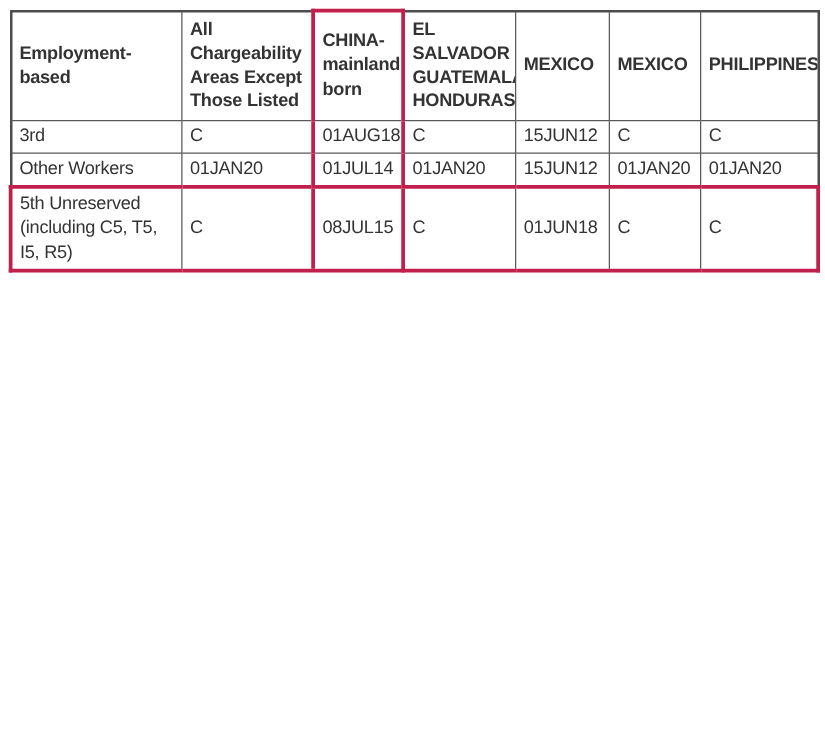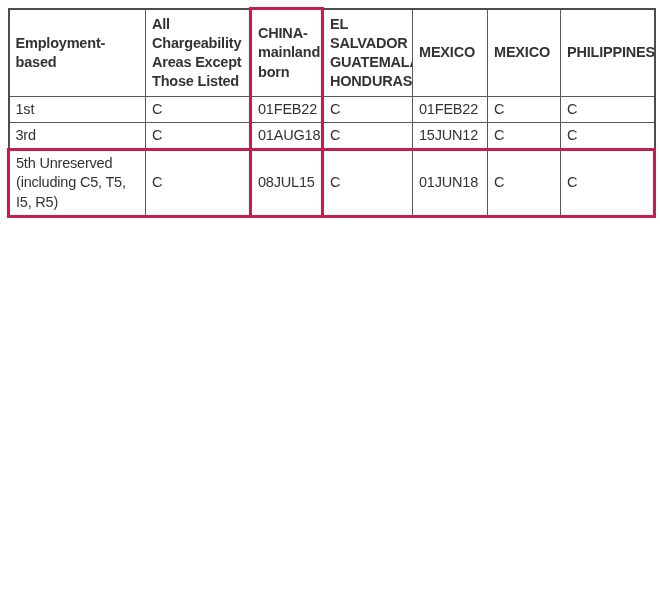--- a/index.html
+++ b/index.html
@@ -66,36 +66,36 @@
       <th>All Chargeability Areas Except Those Listed</th>
           <th class="hl-col hl-col-top">CHINA-mainland born</th>
           <th>EL SALVADOR GUATEMALA HONDURAS</th>
           <th>MEXICO</th>
           <th>MEXICO</th>
           <th>PHILIPPINES</th>
         </tr>
     </thead>
     <tbody id="body-rows">
         <tr>
-          <td>1st</td>
-          <td>C</td>
-          <td class="hl-col">01FEB22</td>
-          <td>C</td>
-          <td>01FEB22</td>
-          <td>C</td>
-          <td>C</td>
-        </tr>
-        <tr>
           <td>3rd</td>
           <td>C</td>
           <td class="hl-col">01AUG18</td>
           <td>C</td>
           <td>15JUN12</td>
           <td>C</td>
           <td>C</td>
+        </tr>
+        <tr>
+          <td>Other Workers</td>
+          <td>01JAN20</td>
+          <td class="hl-col">01JUL14</td>
+          <td>01JAN20</td>
+          <td>15JUN12</td>
+          <td>01JAN20</td>
+          <td>01JAN20</td>
         </tr>
         <tr class="hl-row">
           <td>5th Unreserved (including C5, T5, I5, R5)</td>
           <td>C</td>
           <td class="hl-col">08JUL15</td>
           <td>C</td>
           <td>01JUN18</td>
           <td>C</td>
           <td>C</td>
         </tr>

